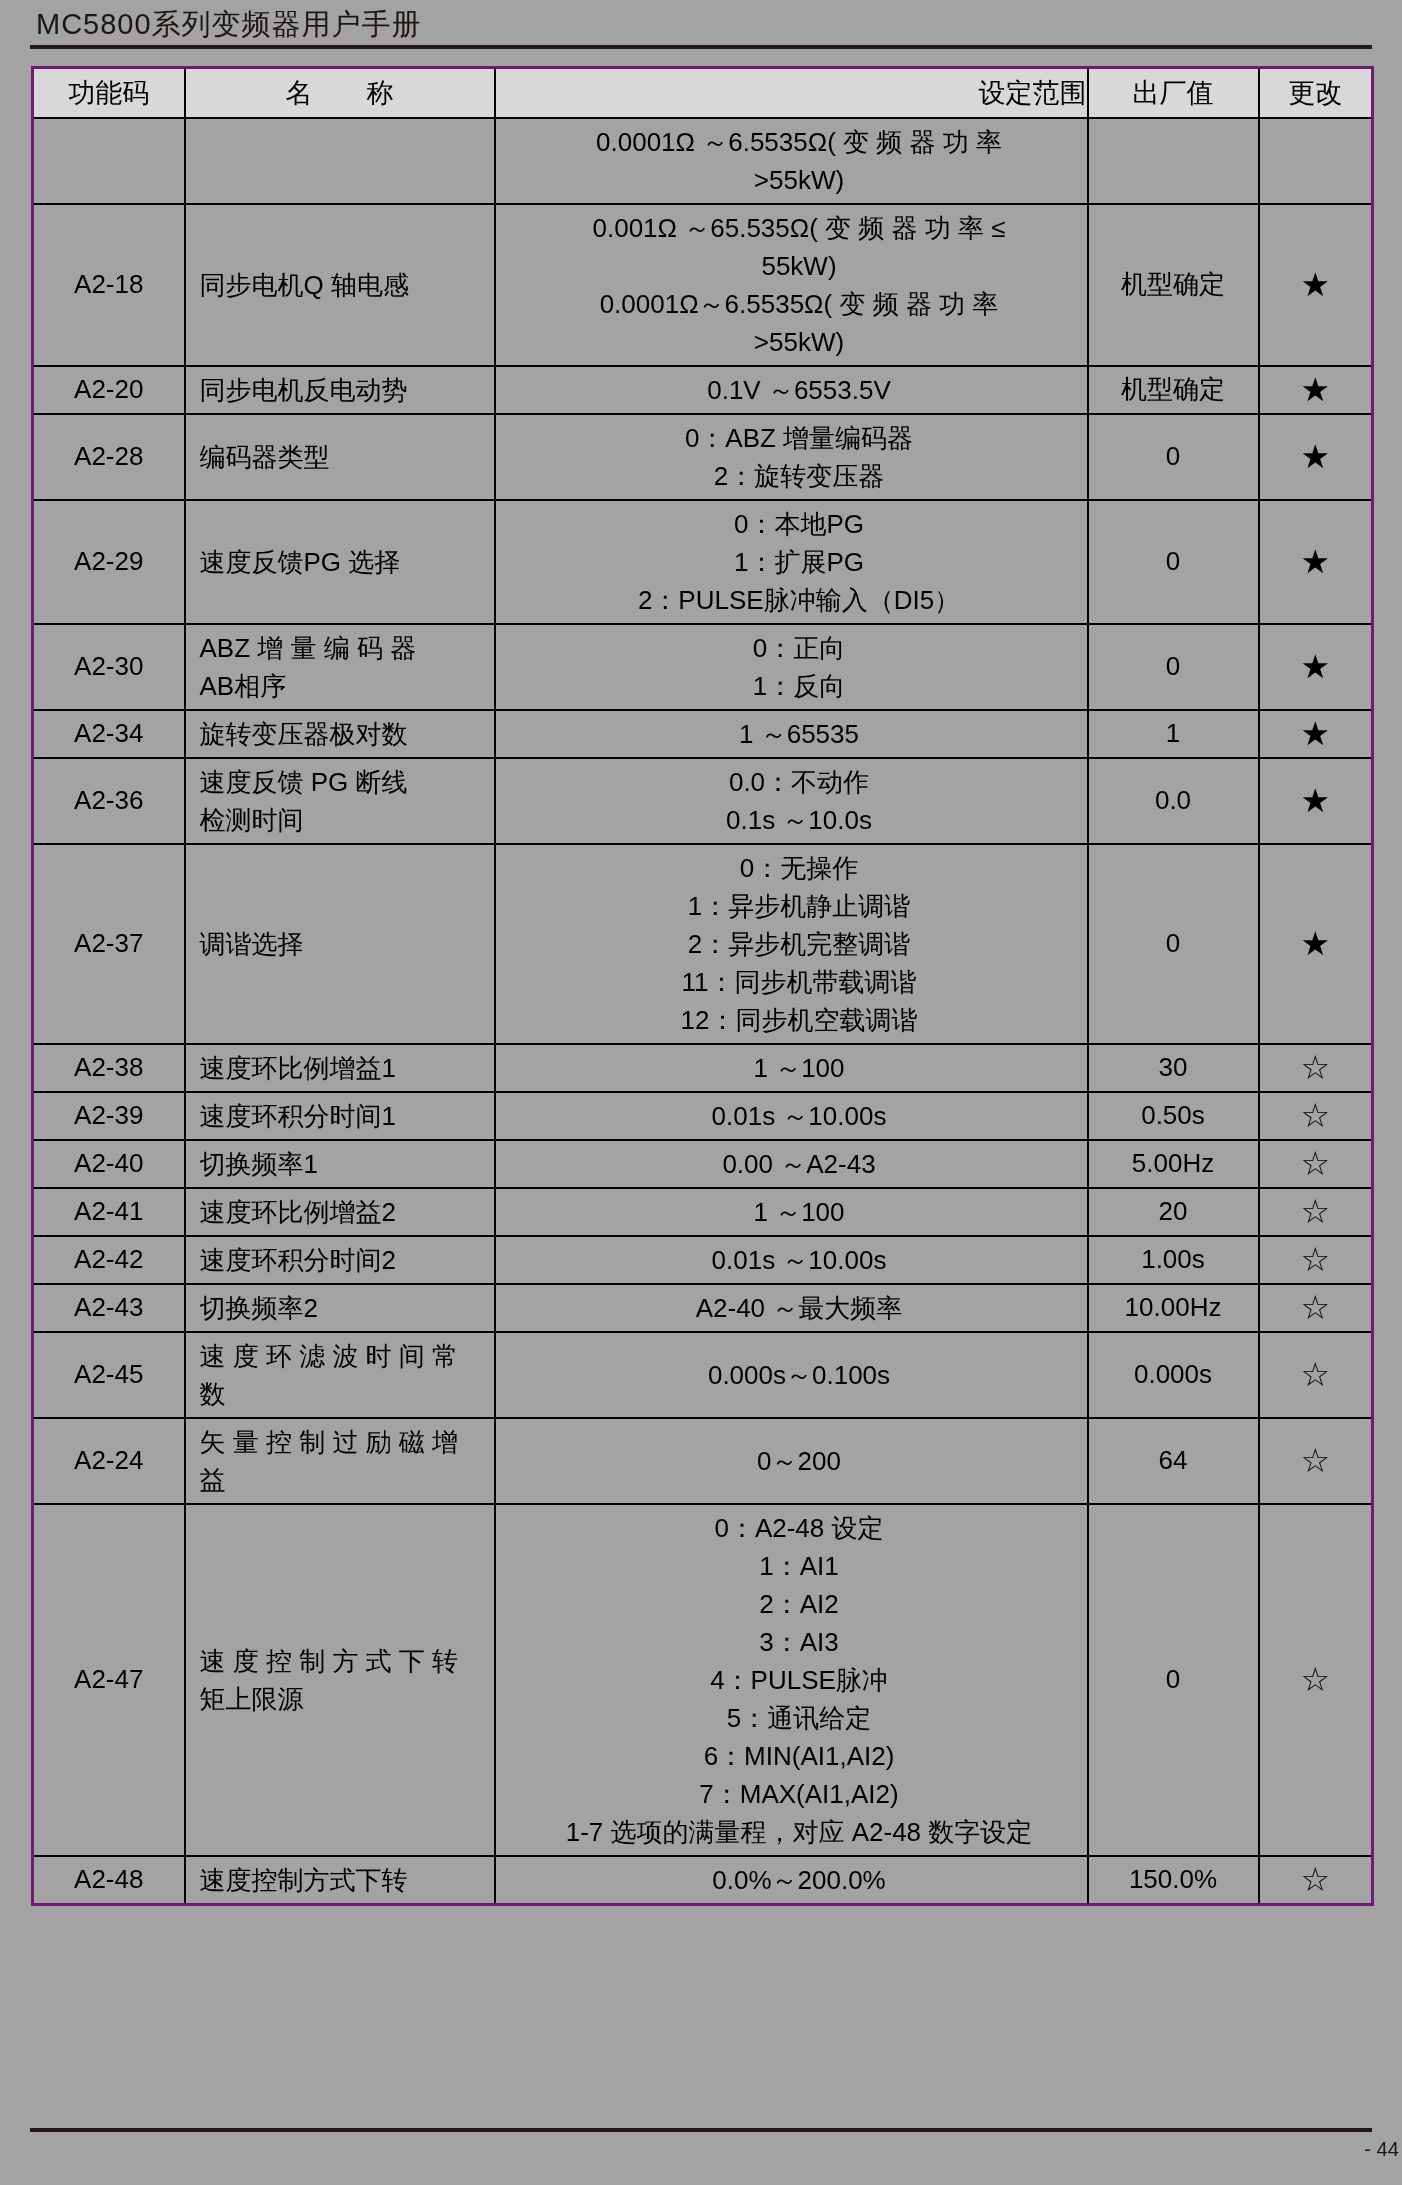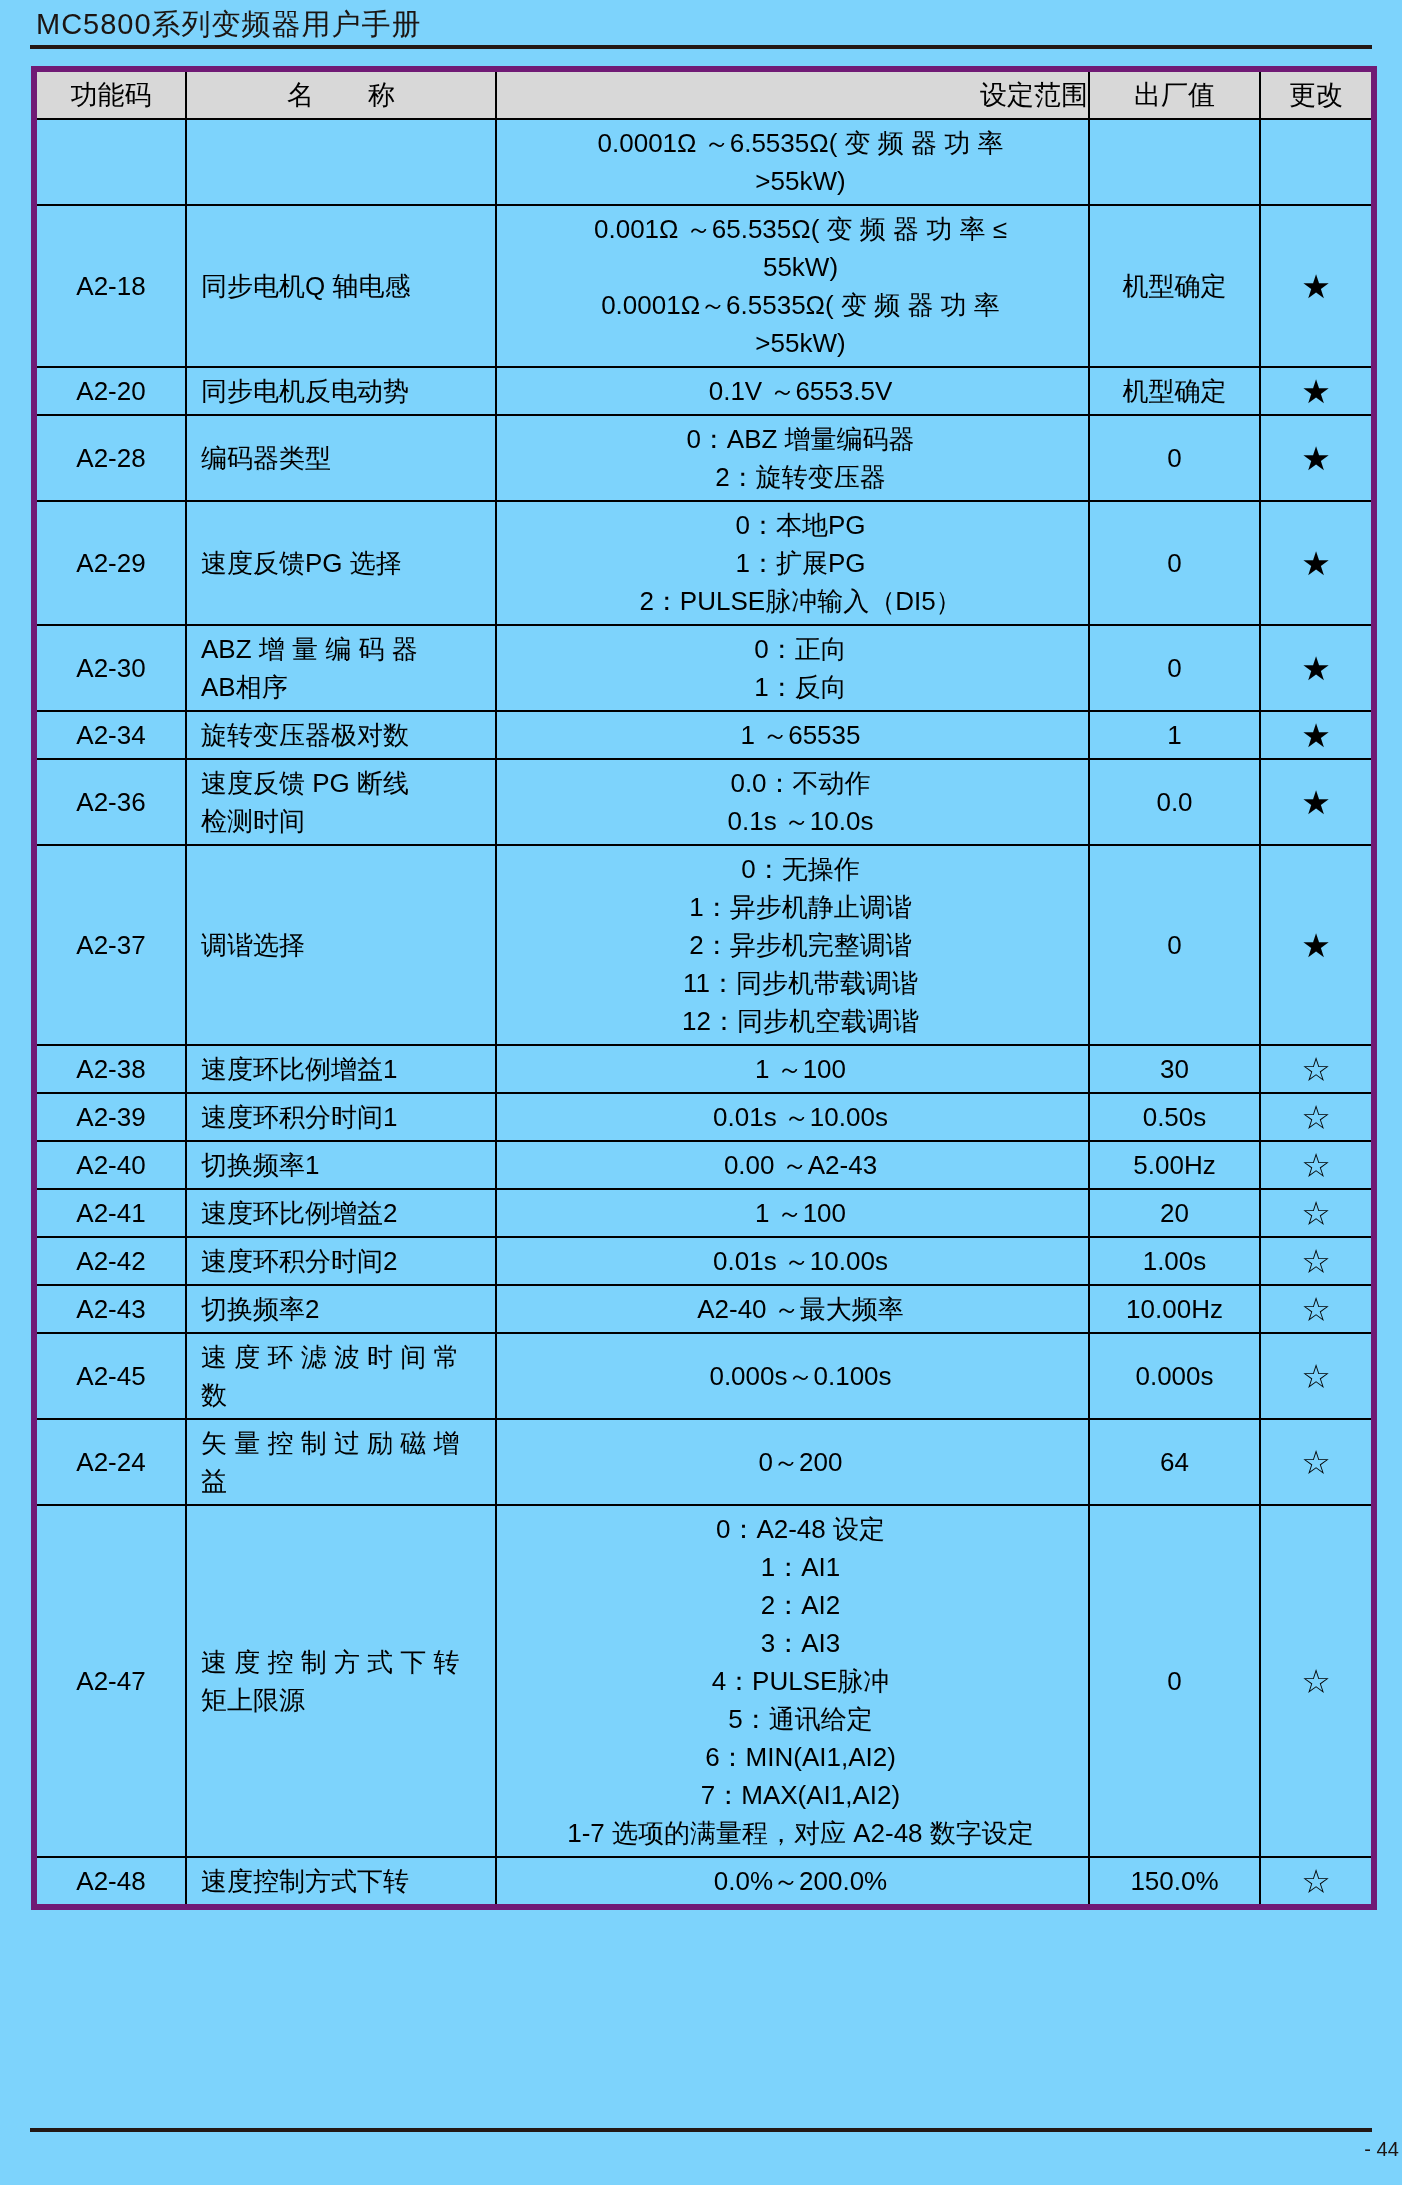--- a/index.html
+++ b/index.html
@@ -1,21 +1,21 @@
 <!DOCTYPE html>
 <html><head>
 <meta charset="utf-8">
 <style>
   * { box-sizing: border-box; }
   html,body { margin:0; padding:0; background:#ffffff; }
   .page {
     position: relative;
     width: 1402px;
     height: 2185px;
-    background: #7dd3fc;
+    background: #a3a3a3;
     overflow: hidden;
     font-family: "Liberation Sans", "DejaVu Sans", sans-serif;
     color: #000000;
   }
   .doc-header { padding: 8px 30px 0 30px; }
   .doc-title {
     font-size: 29px;
     line-height: 32px;
     color: #1c1512;
     letter-spacing: 1px;
@@ -24,21 +24,21 @@
   .title-rule {
     margin-top: 5px;
     height: 4px;
     background: #231815;
   }
   table.param-table {
     margin: 17px 0 0 31px;
     width: 1340px;
     table-layout: fixed;
     border-collapse: collapse;
-    border: 6px solid #701a75;
+    border: 3px solid #701a75;
   }
   .param-table th, .param-table td {
     border: 2px solid #000000;
     vertical-align: middle;
     padding: 4px 0;
   }
   .param-table thead th {
     background: #d8d8d8;
     font-size: 27px;
     font-weight: 400;

